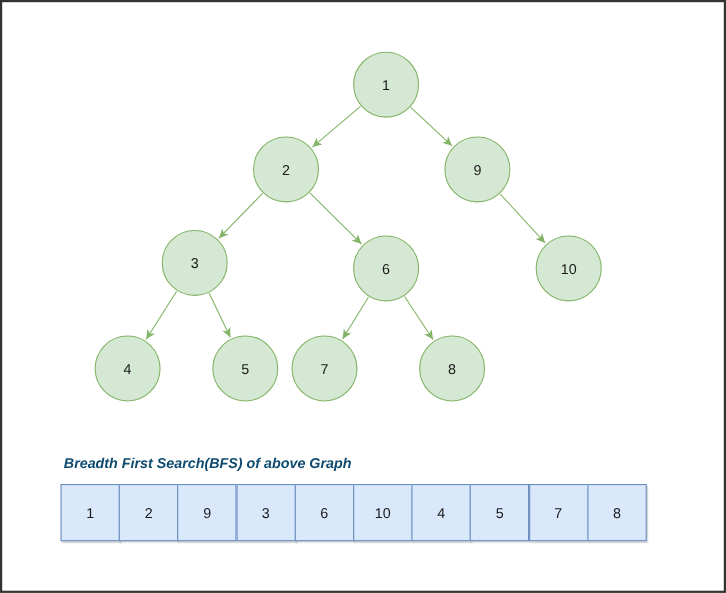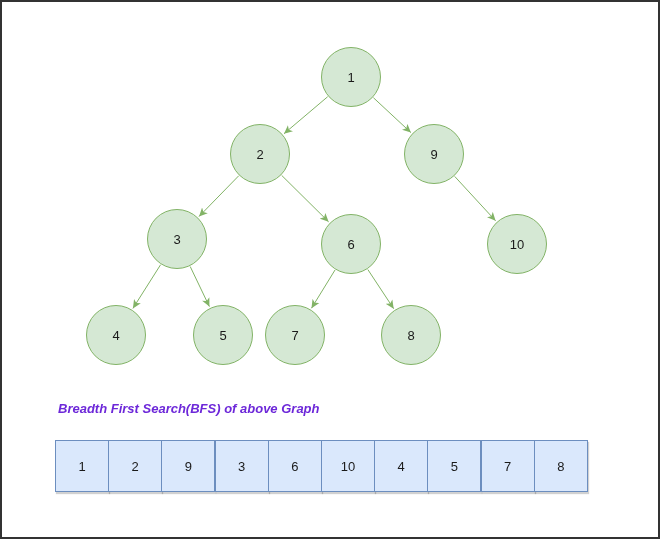--- a/index.html
+++ b/index.html
@@ -79,21 +79,21 @@
       <div class="tree-node" style="left: 228px; top: 122px; width: 60px; height: 60px; background: rgb(213, 232, 212); border: 1px solid rgb(130, 179, 102);">2</div>
       <div class="tree-node" style="left: 402px; top: 122px; width: 60px; height: 60px; background: rgb(213, 232, 212); border: 1px solid rgb(130, 179, 102);">9</div>
       <div class="tree-node" style="left: 145px; top: 207px; width: 60px; height: 60px; background: rgb(213, 232, 212); border: 1px solid rgb(130, 179, 102);">3</div>
       <div class="tree-node" style="left: 319px; top: 212px; width: 60px; height: 60px; background: rgb(213, 232, 212); border: 1px solid rgb(130, 179, 102);">6</div>
       <div class="tree-node" style="left: 485px; top: 212px; width: 60px; height: 60px; background: rgb(213, 232, 212); border: 1px solid rgb(130, 179, 102);">10</div>
       <div class="tree-node" style="left: 84px; top: 303px; width: 60px; height: 60px; background: rgb(213, 232, 212); border: 1px solid rgb(130, 179, 102);">4</div>
       <div class="tree-node" style="left: 191px; top: 303px; width: 60px; height: 60px; background: rgb(213, 232, 212); border: 1px solid rgb(130, 179, 102);">5</div>
       <div class="tree-node" style="left: 263px; top: 303px; width: 60px; height: 60px; background: rgb(213, 232, 212); border: 1px solid rgb(130, 179, 102);">7</div>
       <div class="tree-node" style="left: 379px; top: 303px; width: 60px; height: 60px; background: rgb(213, 232, 212); border: 1px solid rgb(130, 179, 102);">8</div>
     </div>
-  <div class="caption" style="left: 56px; top: 399px; color: #6d28d9; font-style: italic;">Breadth First Search(BFS) of above Graph</div>
+  <div class="caption" style="left: 56px; top: 411px; color: #0c4a6e; font-style: italic;">Breadth First Search(BFS) of above Graph</div>
   <div class="layer">
       <div class="bfs-cell" style="left: 53px; top: 438px; width: 54px; height: 52px; background: rgb(218, 232, 252); border: 1px solid rgb(108, 142, 191);">1</div>
       <div class="bfs-cell" style="left: 106.2px; top: 438px; width: 54px; height: 52px; background: rgb(218, 232, 252); border: 1px solid rgb(108, 142, 191);">2</div>
       <div class="bfs-cell" style="left: 159.4px; top: 438px; width: 54px; height: 52px; background: rgb(218, 232, 252); border: 1px solid rgb(108, 142, 191);">9</div>
       <div class="bfs-cell" style="left: 212.6px; top: 438px; width: 54px; height: 52px; background: rgb(218, 232, 252); border: 1px solid rgb(108, 142, 191);">3</div>
       <div class="bfs-cell" style="left: 265.8px; top: 438px; width: 54px; height: 52px; background: rgb(218, 232, 252); border: 1px solid rgb(108, 142, 191);">6</div>
       <div class="bfs-cell" style="left: 319px; top: 438px; width: 54px; height: 52px; background: rgb(218, 232, 252); border: 1px solid rgb(108, 142, 191);">10</div>
       <div class="bfs-cell" style="left: 372.2px; top: 438px; width: 54px; height: 52px; background: rgb(218, 232, 252); border: 1px solid rgb(108, 142, 191);">4</div>
       <div class="bfs-cell" style="left: 425.4px; top: 438px; width: 54px; height: 52px; background: rgb(218, 232, 252); border: 1px solid rgb(108, 142, 191);">5</div>
       <div class="bfs-cell" style="left: 478.6px; top: 438px; width: 54px; height: 52px; background: rgb(218, 232, 252); border: 1px solid rgb(108, 142, 191);">7</div>

